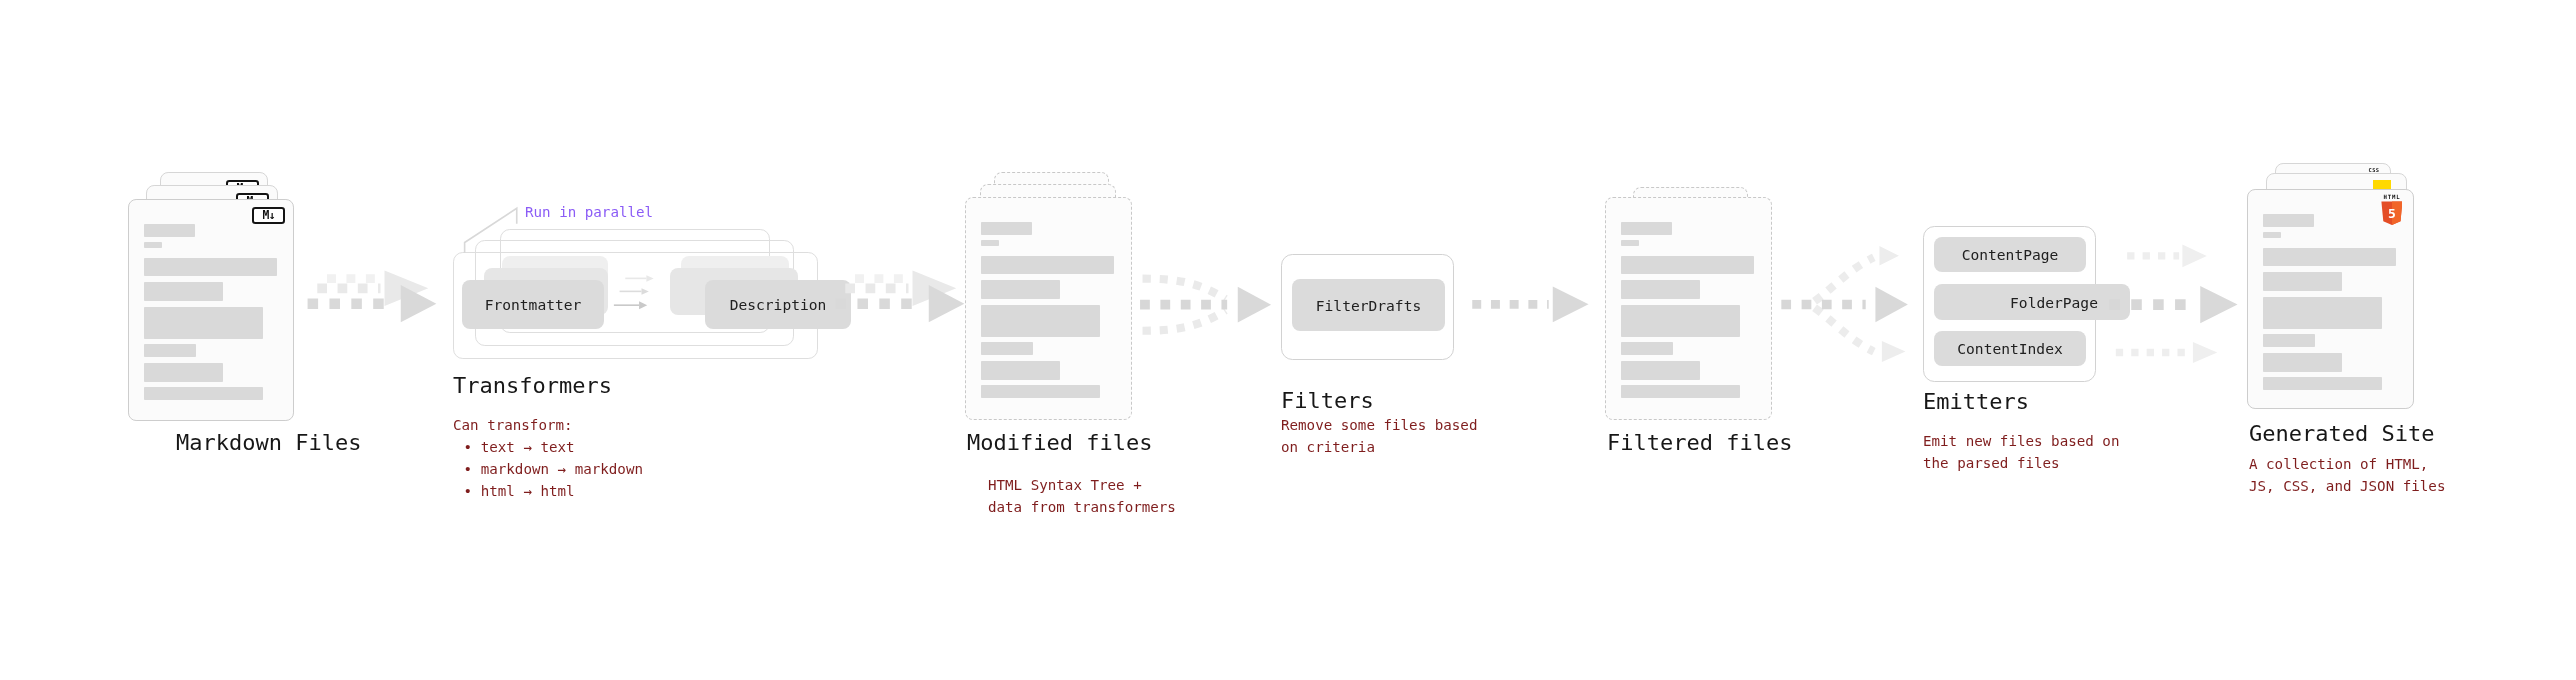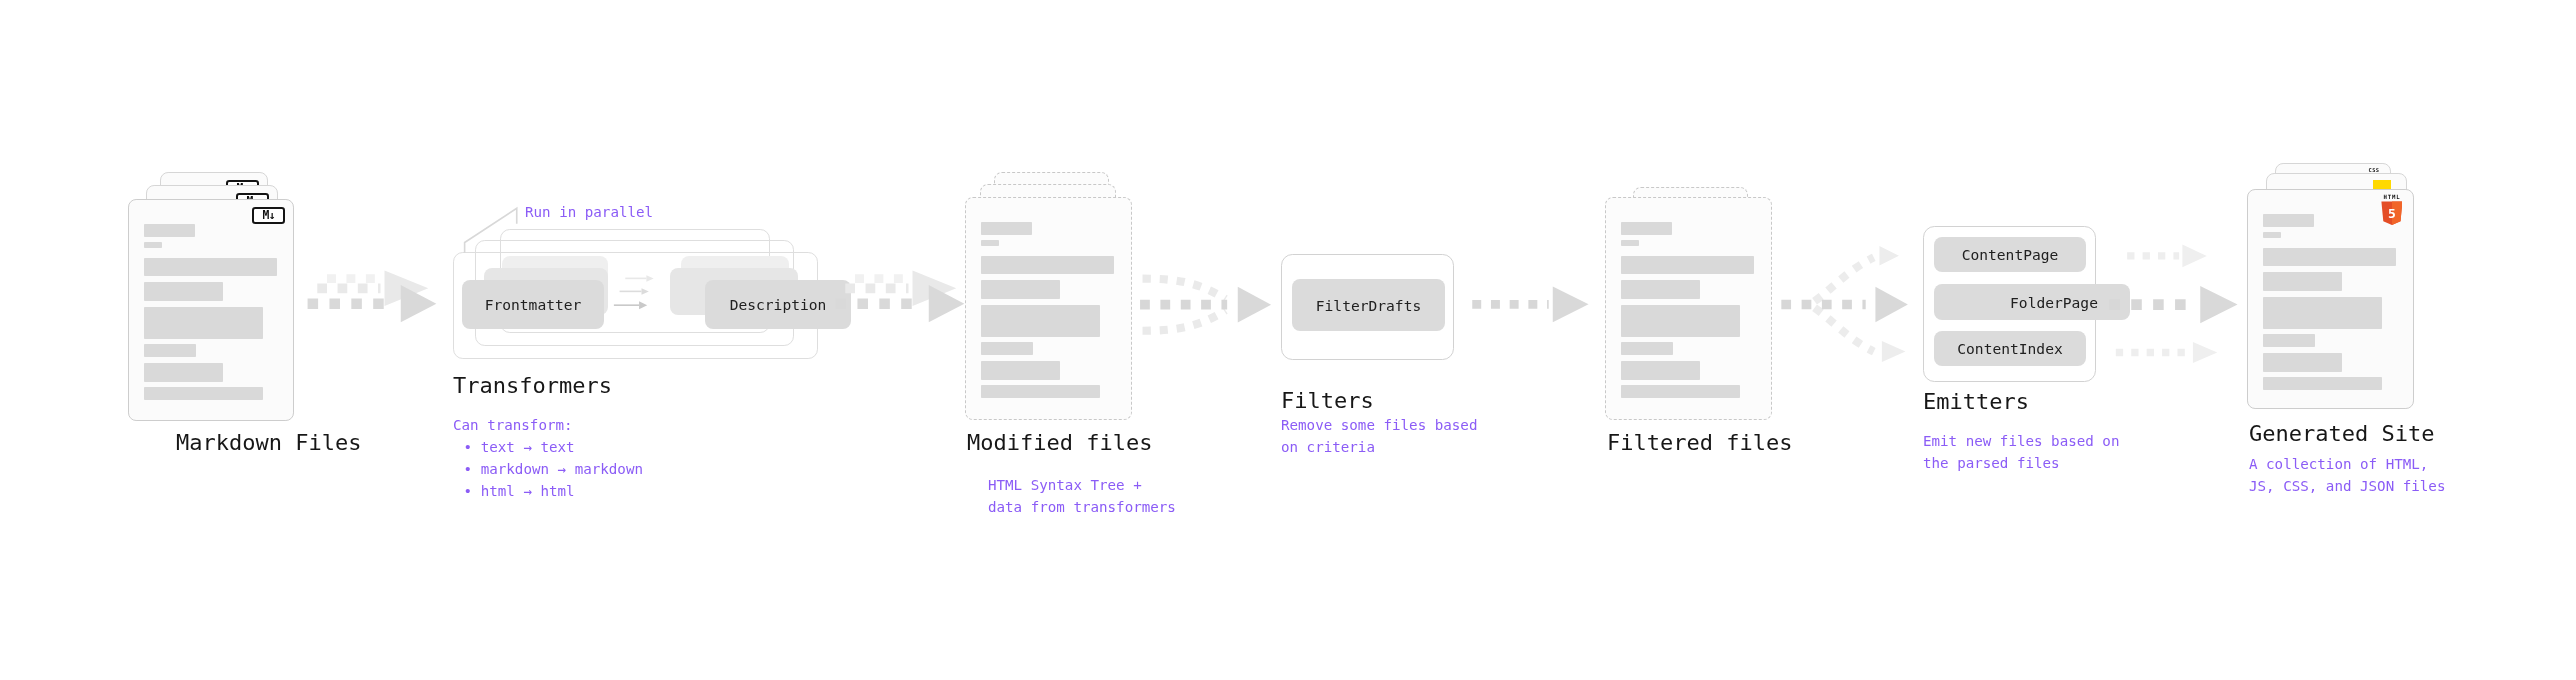--- a/index.html
+++ b/index.html
@@ -16,21 +16,21 @@
   
   .frame{position:absolute;border:1.6px solid #dedede;border-radius:9.8px;background:transparent;box-sizing:border-box;}
   .panel{position:absolute;border:1.6px solid #d2d2d2;border-radius:11.4px;background:#ffffff;box-sizing:border-box;}
   
   .node{position:absolute;background:#dbdbdb;border-radius:8.1px;display:flex;align-items:center;justify-content:center;
         font-size:14.6px;color:#202020;letter-spacing:0px;}
   .echo1{position:absolute;background:#e6e6e6;border-radius:8.1px;}
   .echo2{position:absolute;background:#efefef;border-radius:8.1px;}
   
   .title{position:absolute;font-size:22px;line-height:1;color:#171717;white-space:nowrap;}
-  .desc{position:absolute;font-size:14.2px;line-height:22px;color:#8b5cf6;white-space:nowrap;}
+  .desc{position:absolute;font-size:14.2px;line-height:22px;color:#7f1d1d;white-space:nowrap;}
   .desc .indent{padding-left:10.6px;}
   .annot{position:absolute;font-size:14.2px;line-height:1;color:#8b5cf6;white-space:nowrap;}
   .arr{position:absolute;}
   
   .md-badge{position:absolute;top:6.5px;right:8.1px;width:32.5px;height:17px;background:#fff;border:2px solid #141414;
             border-radius:3.3px;box-sizing:border-box;display:flex;align-items:center;justify-content:center;
             font-weight:bold;font-size:11.4px;letter-spacing:-0.8px;color:#111;}
   
   .html5-badge{position:absolute;top:4.1px;right:10.6px;width:21px;text-align:center;}
   .h5-word{font-size:5.7px;font-weight:bold;letter-spacing:0.8px;color:#111;line-height:6.5px;}

